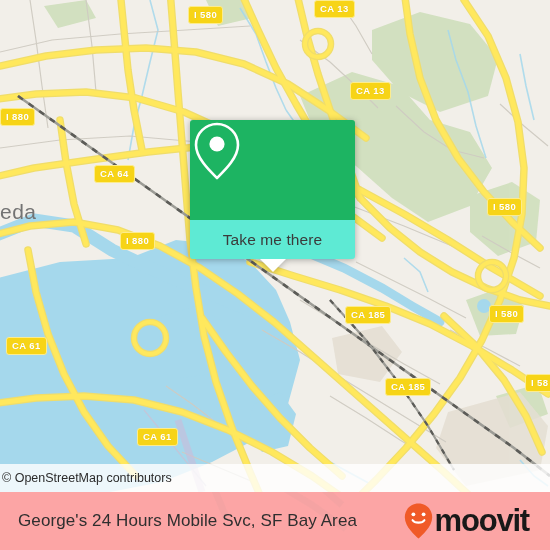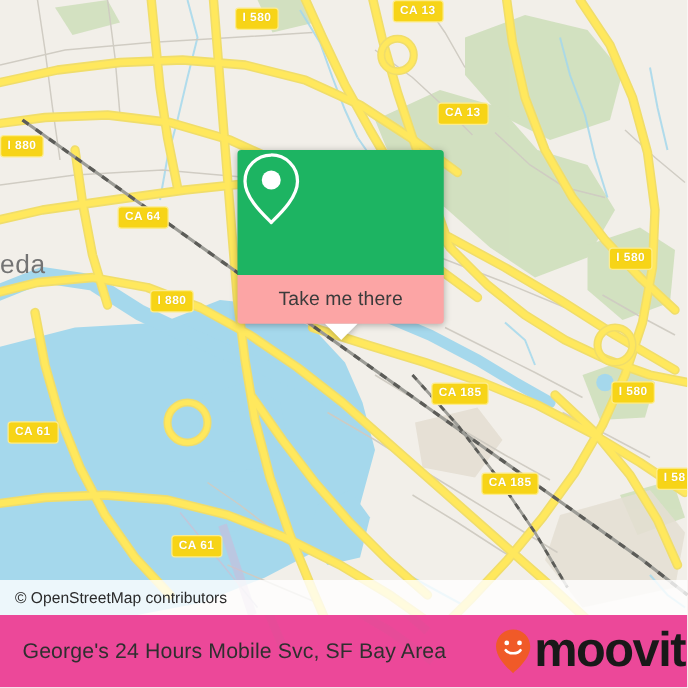--- a/index.html
+++ b/index.html
@@ -46,21 +46,21 @@
     width:165px;
     filter:drop-shadow(0 1px 3px rgba(0,0,0,.30));
   }
   .popup-head{
     background:#1db462;
     height:100px;
     border-radius:3px 3px 0 0;
     display:flex;align-items:center;justify-content:center;
   }
   .popup-body{
-    background:#fca5a5;
+    background:#5eead4;
     height:39px;
     border-radius:0 0 3px 3px;
     display:flex;align-items:center;justify-content:center;
     position:relative;
   }
   .popup-body .cta{
     color:#3b3b3b;font-size:15.5px;letter-spacing:.1px;
   }
   .popup-tail{
     position:absolute;
@@ -72,40 +72,40 @@
     border-top:13px solid #ffffff;
   }
 
   
   .attrib{
     position:absolute;left:0;top:464px;
     width:550px;height:28px;
     background:rgba(255,255,255,.80);
     display:flex;align-items:center;
     box-sizing:border-box;
-    padding-left:12px;
+    padding-left:2px;
   }
   .attrib span{font-size:12.5px;color:#2b2b2b;}
 
   
   .bottombar{
     position:absolute;left:0;top:492px;width:550px;height:58px;
-    background:#ec4899;
+    background:#fca5a5;
     display:flex;align-items:center;justify-content:space-between;
     box-sizing:border-box;
-    padding:0 2px 0 18px;
+    padding:0 21px 0 18px;
     overflow:hidden;
   }
   .bottombar .bb-ghost{
     position:absolute;left:0;top:-492px;width:550px;height:550px;
     opacity:.055;pointer-events:none;
   }
   .bb-title{font-size:17px;color:#2f2f2f;letter-spacing:.1px;position:relative;z-index:2;}
   .logo{display:flex;align-items:center;position:relative;z-index:2;}
-  .logo-word{font-size:39px;font-weight:bold;color:#191919;letter-spacing:-1.2px;margin-left:1px;}
+  .logo-word{font-size:31px;font-weight:bold;color:#191919;letter-spacing:-1.2px;margin-left:1px;}
 </style>
 </head>
 <body>
 
 <div id="app">
 
   <div class="map">
     <svg id="mapsvg" width="550" height="492" viewBox="0 0 550 492">
       <defs>
         <clipPath id="clipmap">

